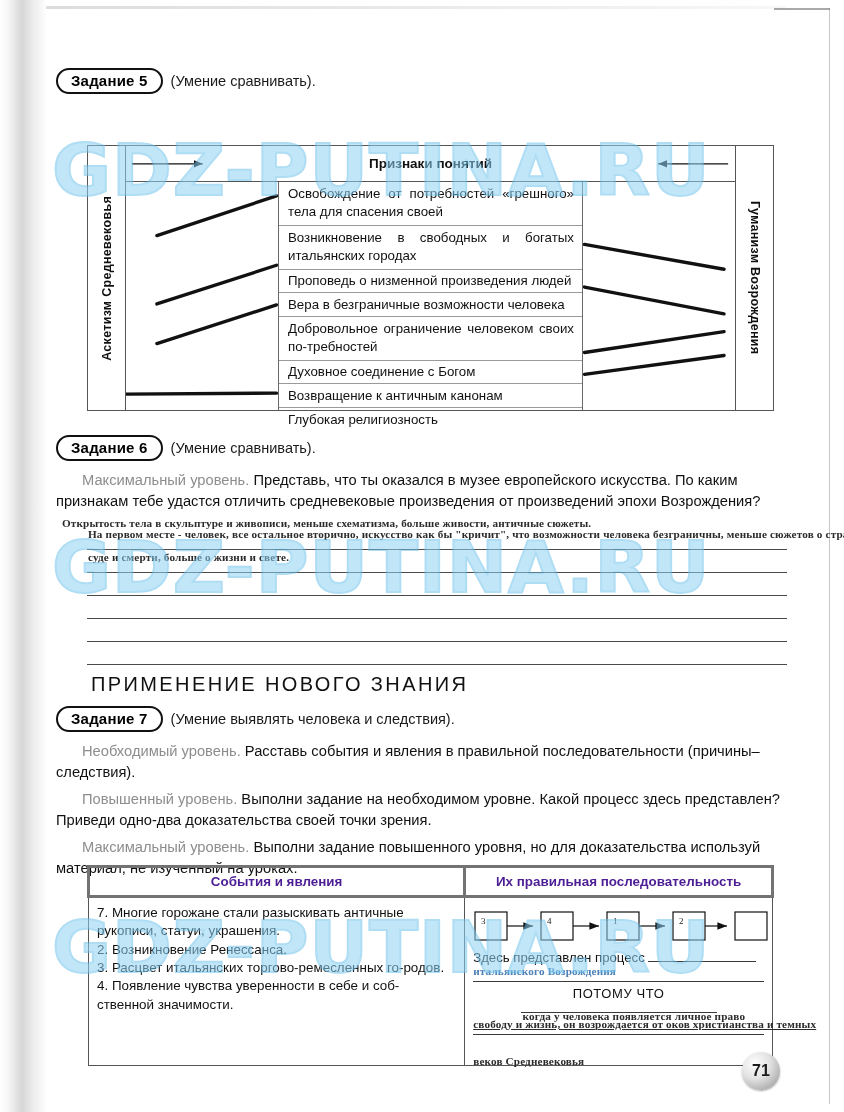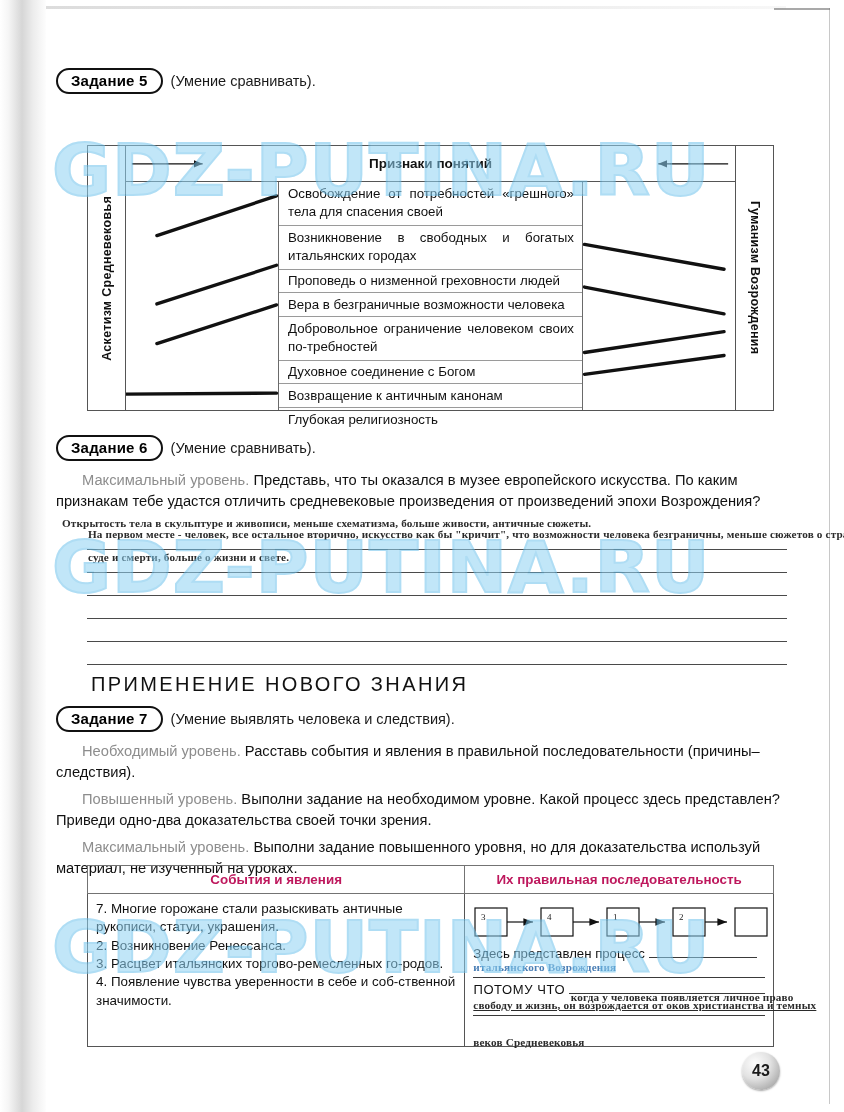--- a/index.html
+++ b/index.html
@@ -123,21 +123,21 @@
   }
 
   
   .sect-head {
     font-size:20px; letter-spacing:2.4px; color:#111; font-weight:normal;
   }
 
   
   .seq-table { width:100%; border-collapse:collapse; border:1px solid #555; }
   .seq-table th {
-    border:1px solid #737373; font-size:13.4px; font-weight:bold; padding:6px 4px; color:#be185d;
+    border:3px solid #737373; font-size:13.4px; font-weight:bold; padding:6px 4px; color:#4c1d95;
   }
   .seq-table td { border:1px solid #555; vertical-align:top; padding:6px 8px; }
   .events { font-size:13.4px; line-height:1.37; color:#111; }
 
   .seq-boxes { position:relative; height:36px; margin:4px 0 2px 0; }
   .seq-boxes svg { position:absolute; left:0; top:0; }
 
   .ans-line { border-bottom:1px solid #3a3a3a; }
 
   
@@ -205,21 +205,21 @@
           </marker>
         </defs>
         <line x1="44" y1="18" x2="115" y2="18" stroke="#111" stroke-width="1.3" marker-end="url(#ah)"></line>
         <line x1="642" y1="18" x2="572" y2="18" stroke="#111" stroke-width="1.3" marker-end="url(#ah)"></line>
       </svg>
 
       <div class="cmp-mid">
         <div class="cmp-colwrap">
           <div class="cmp-row tall just">Освобождение от потребностей «грешного» тела для спасения своей</div>
           <div class="cmp-row tall just">Возникновение в свободных и богатых итальянских городах</div>
-          <div class="cmp-row short">Проповедь о низменной греховности людей</div>
+          <div class="cmp-row short">Проповедь о низменной произведения людей</div>
           <div class="cmp-row short">Вера в безграничные возможности человека</div>
           <div class="cmp-row tall just">Добровольное ограничение человеком своих по-требностей</div>
           <div class="cmp-row short">Духовное соединение с Богом</div>
           <div class="cmp-row short">Возвращение к античным канонам</div>
           <div class="cmp-row short">Глубокая религиозность</div>
         </div>
 
         <svg class="svg-abs" viewBox="0 0 611 230" preserveAspectRatio="none">
           <g stroke="#111" stroke-width="3.4" stroke-linecap="round" fill="none">
 
@@ -339,19 +339,19 @@
               <div style="position:relative; height:20px; margin-top:4px;">
                 <span class="hand" style="position:absolute; left:0; top:16px;">веков Средневековья</span>
               </div>
 
             </td>
           </tr>
         </tbody>
       </table>
     </div>
 
-    <div id="pagenum">43</div>
+    <div id="pagenum">71</div>
   </div>
 
   <div class="wm" id="wm1">GDZ-PUTINA.RU</div>
   <div class="wm" id="wm2">GDZ-PUTINA.RU</div>
   <div class="wm" id="wm3">GDZ-PUTINA.RU</div>
 </div>
 
 </body></html>

